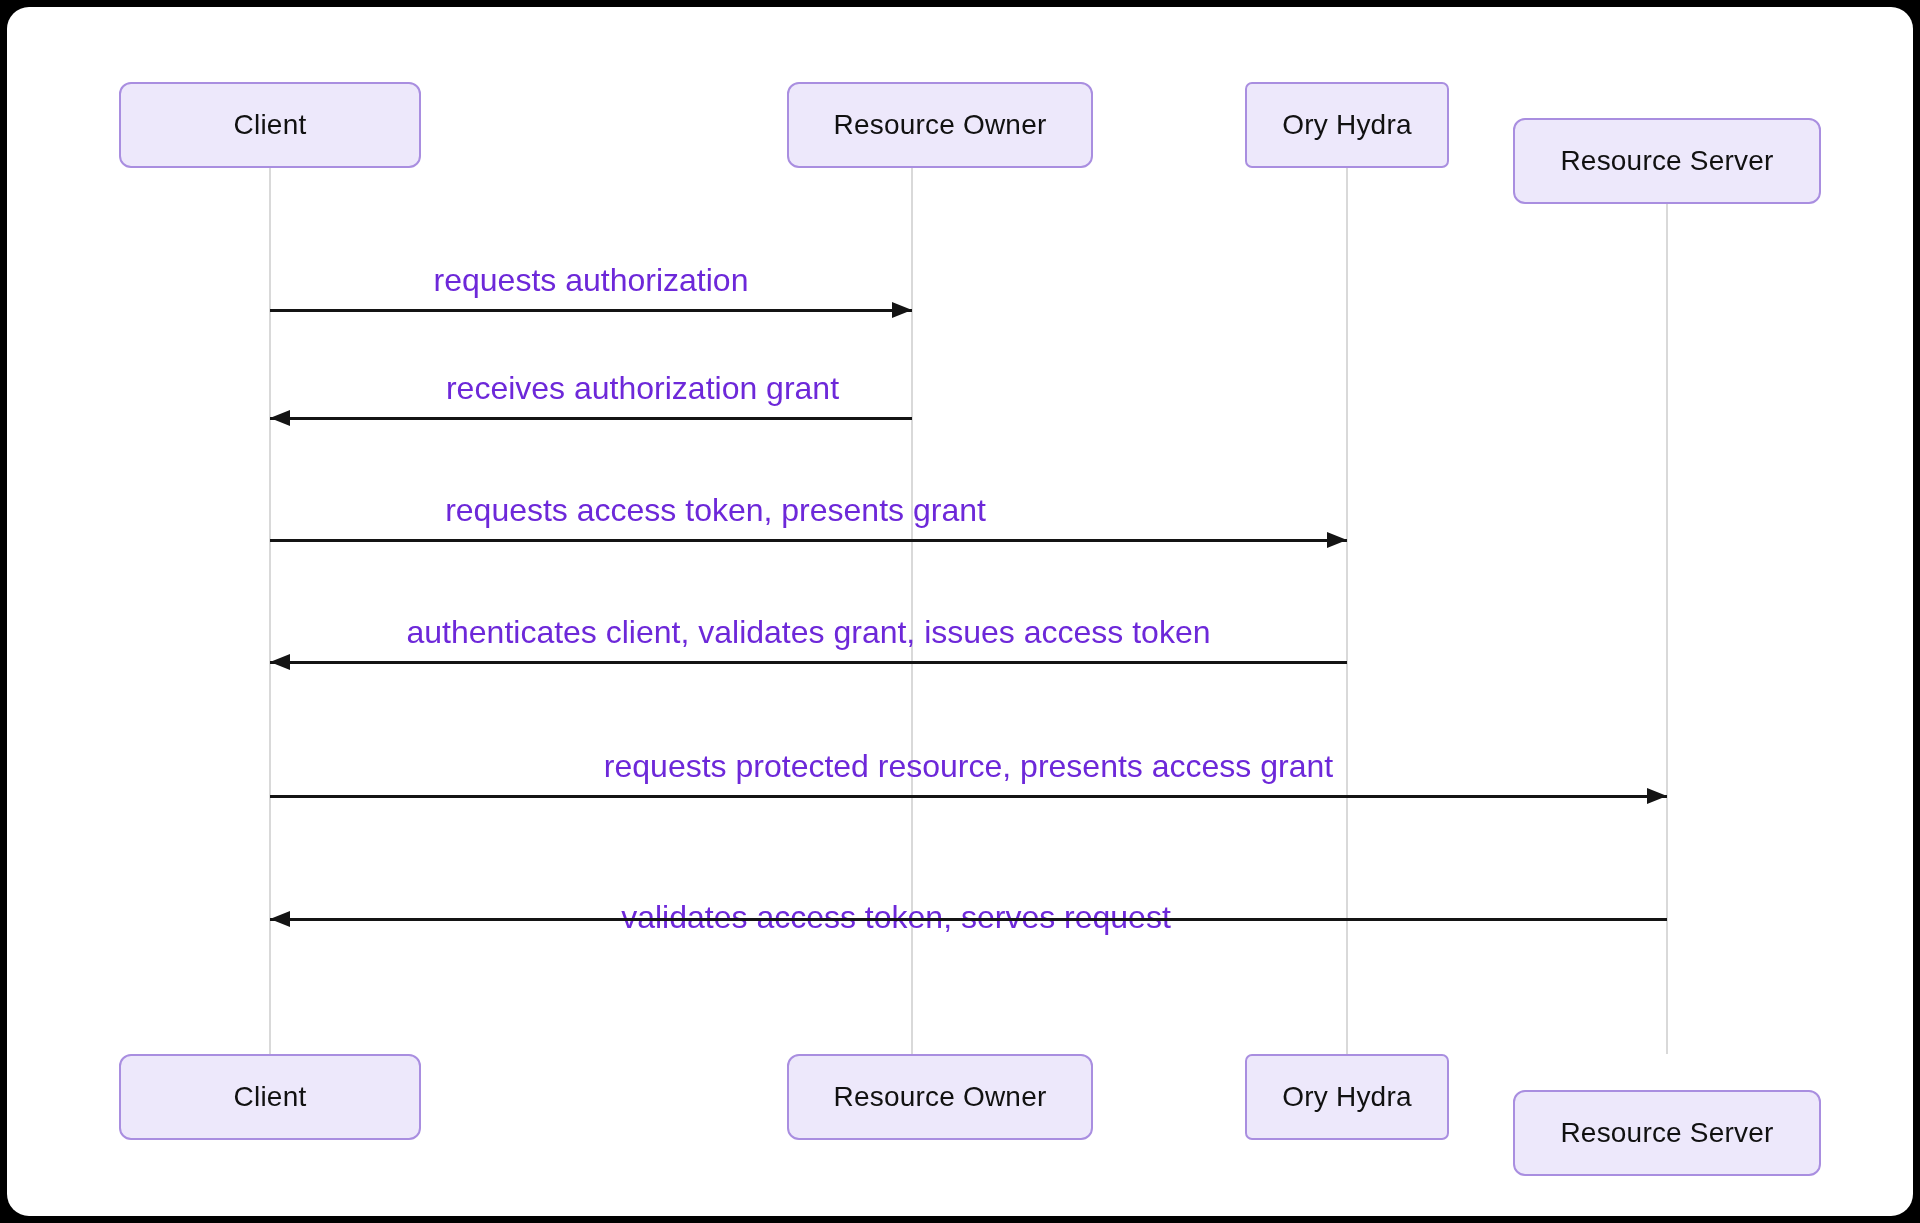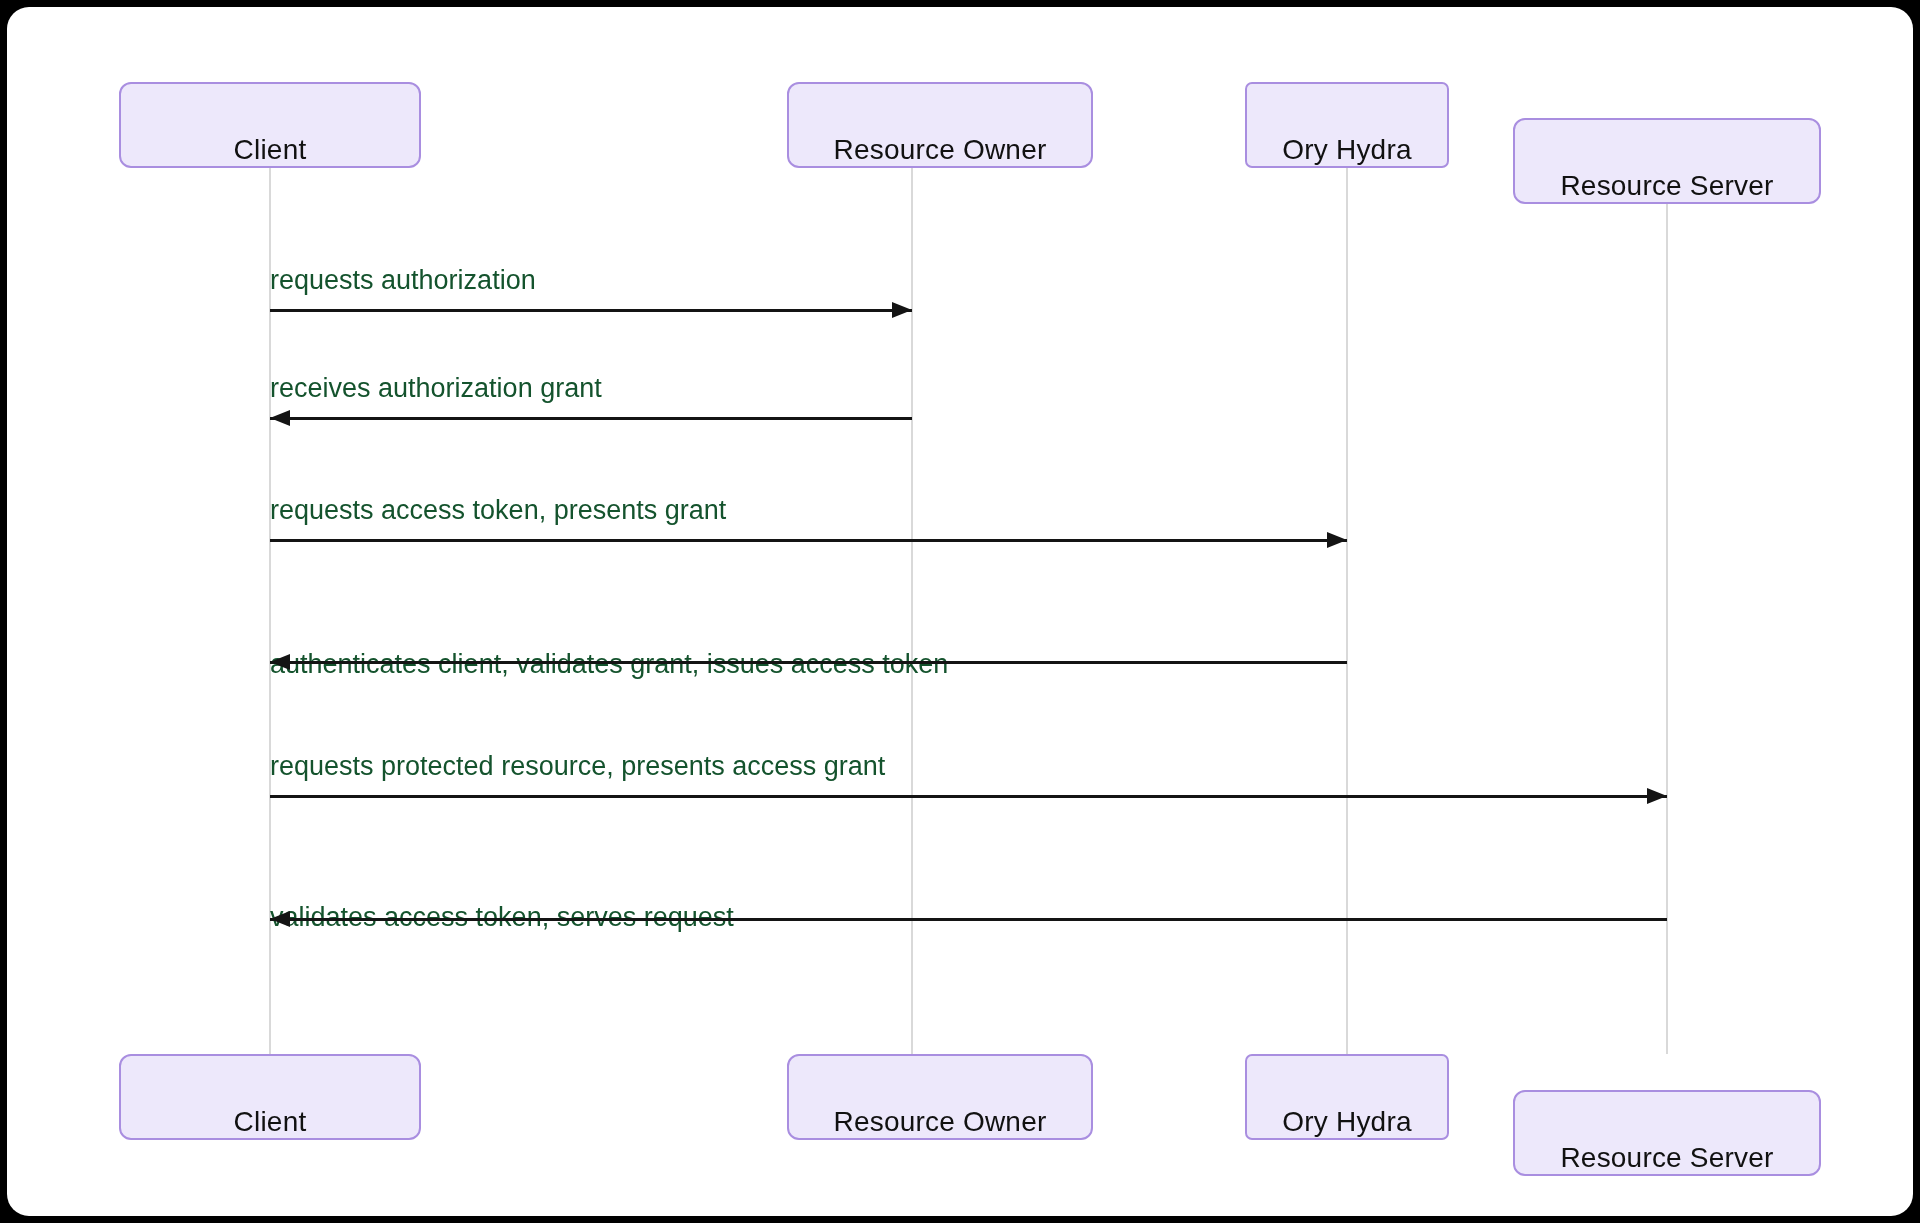--- a/index.html
+++ b/index.html
@@ -20,43 +20,43 @@
     position: absolute;
     left: 0; top: 0; width: 100%; height: 100%;
   }
   .actor-box {
     position: absolute;
     height: 86px;
     background: #ede8fb;
     border: 2px solid #a98ee0;
     border-radius: 12px;
     display: flex;
-    align-items: flex-end;
+    align-items: center;
     justify-content: center;
     font-size: 28px;
     font-weight: 500;
     color: #111111;
     letter-spacing: 0.2px;
   }
   .actor-top    { top: 75px; }
   .actor-bottom { top: 1047px; }
   .lifeline {
     position: absolute;
     top: 161px;
     width: 2px;
     height: 886px;
     background: #d9d9d9;
   }
   .msg-label {
     position: absolute;
     height: 34px;
     line-height: 34px;
-    text-align: left;
-    font-size: 27px;
-    color: #14532d;
+    text-align: center;
+    font-size: 32px;
+    color: #6d28d9;
     white-space: nowrap;
   }
   .msg-line {
     position: absolute;
     height: 3px;
     background: #141414;
   }
   .arrow-head {
     position: absolute;
     width: 0; height: 0;
@@ -113,21 +113,21 @@
       <div class="arrow-head left" style="left:263px; top:403px"></div>
     </div>
 
     <div>
       <div class="msg-label" style="left:263px; width:891px; top:486px">requests access token, presents grant</div>
       <div class="msg-line" style="left:263px; width:1077px; top:532px"></div>
       <div class="arrow-head right" style="left:1320px; top:525px"></div>
     </div>
 
     <div>
-      <div class="msg-label" style="left:263px; width:1077px; top:640px">authenticates client, validates grant, issues access token</div>
+      <div class="msg-label" style="left:263px; width:1077px; top:608px">authenticates client, validates grant, issues access token</div>
       <div class="msg-line" style="left:263px; width:1077px; top:654px"></div>
       <div class="arrow-head left" style="left:263px; top:647px"></div>
     </div>
 
     <div>
       <div class="msg-label" style="left:263px; width:1397px; top:742px">requests protected resource, presents access grant</div>
       <div class="msg-line" style="left:263px; width:1397px; top:788px"></div>
       <div class="arrow-head right" style="left:1640px; top:781px"></div>
     </div>
 

